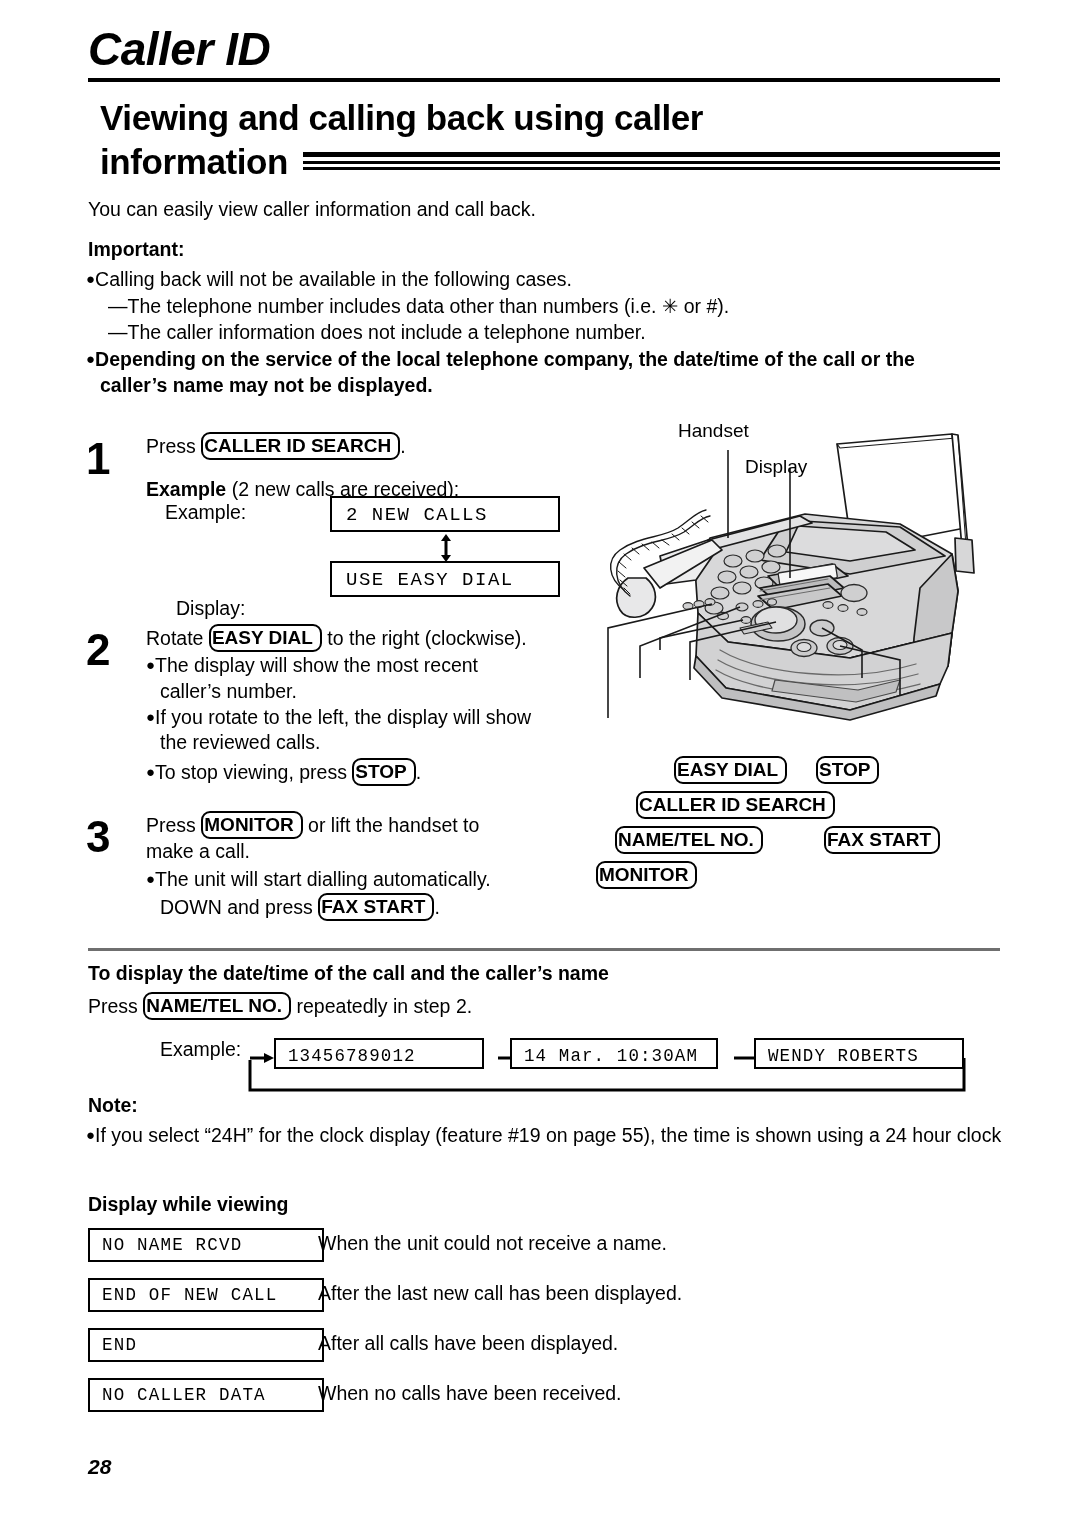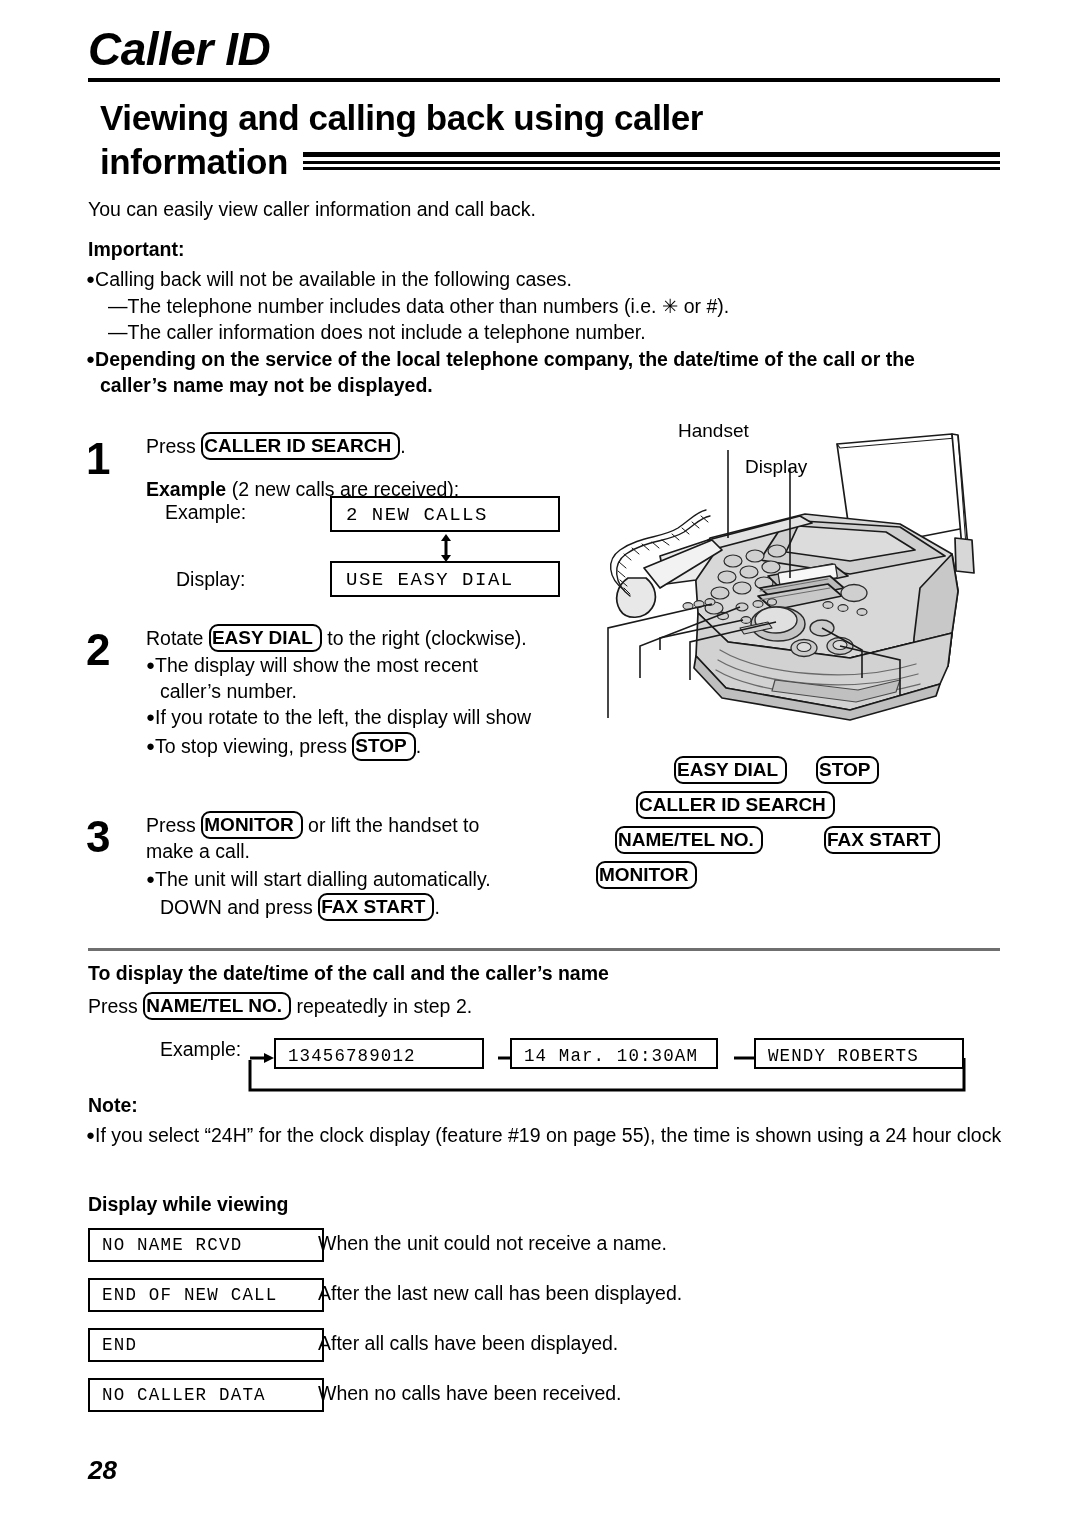--- a/index.html
+++ b/index.html
@@ -209,21 +209,21 @@
   }
   .dw-row-desc {
     position: absolute;
     font-size: 19.5px;
   }
 
   .page-no {
     position: absolute;
     left: 88px;
     top: 1455px;
-    font-size: 26px;
+    font-size: 21px;
     font-style: italic;
     font-weight: bold;
   }
 
   
   .flow-box {
     position: absolute;
     height: 31px;
     border: 2px solid #000;
     box-sizing: border-box;
@@ -281,37 +281,38 @@
 
   <div class="lbl" style="position:absolute; left:165px; top:501px;">Example:</div>
   <div class="lcd" style="position:absolute; left:330px; top:496px; width:230px; height:36px;">2 NEW CALLS</div>
 
   <svg style="position:absolute; left:437px; top:534px;" width="18" height="28" viewBox="0 0 18 28">
     <line x1="9" y1="4" x2="9" y2="24" stroke="#000" stroke-width="3"></line>
     <polygon points="9,0 4,7 14,7" fill="#000"></polygon>
     <polygon points="9,28 4,21 14,21" fill="#000"></polygon>
   </svg>
 
-  <div class="lbl" style="position:absolute; left:176px; top:568px;">Display:</div>
+  <div class="lbl" style="position:absolute; left:176px; top:597px;">Display:</div>
   <div class="lcd" style="position:absolute; left:330px; top:561px; width:230px; height:36px;">USE EASY DIAL</div>
 
   <div class="step-num" style="left:86px; top:625px;">2</div>
   <div class="step-body" style="left:146px; top:624px; width:440px;">
     <div>
       <span>Rotate</span>
       <span class="key">EASY DIAL</span>
       <span>to the right (clockwise).</span>
     </div>
     <div style="margin-top:1px;">
       <span class="bullet">●</span><span>The display will show the most recent</span>
     </div>
     <div style="padding-left:14px;">caller’s number.</div>
     <div>
       <span class="bullet">●</span><span>If you rotate to the left, the display will show</span>
     </div>
+    <div style="padding-left:14px;">the reviewed calls.</div>
     <div style="margin-top:2px;">
       <span class="bullet">●</span><span>To stop viewing, press</span>
       <span class="key">STOP</span><span>.</span>
     </div>
   </div>
 
   <div class="step-num" style="left:86px; top:812px;">3</div>
   <div class="step-body" style="left:146px; top:811px; width:430px;">
     <div>
       <span>Press</span>

